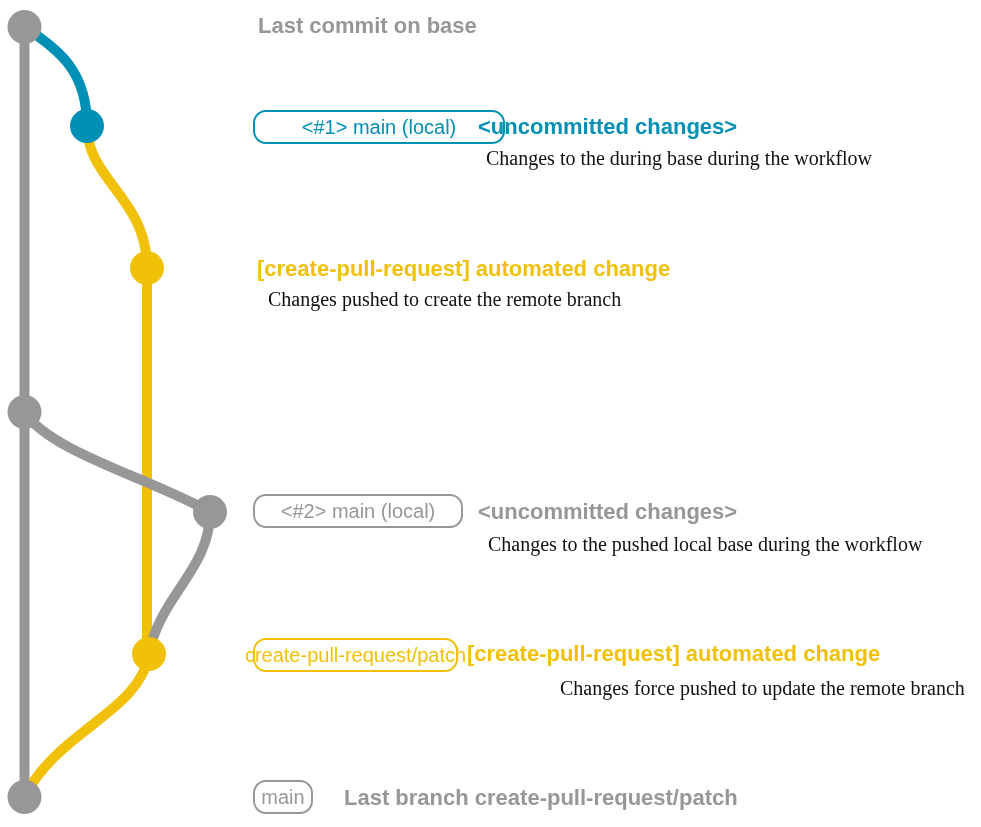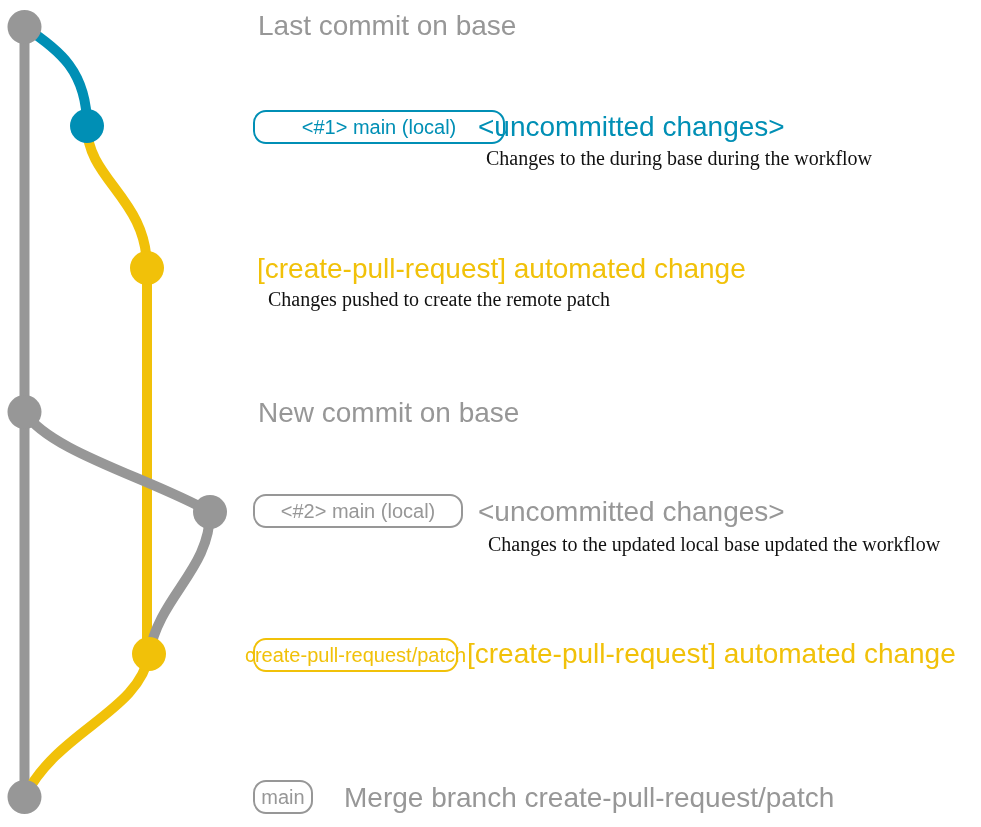--- a/index.html
+++ b/index.html
@@ -20,23 +20,24 @@
     font-family: "Liberation Sans", sans-serif;
   }
   .graph-svg { position: absolute; left: 0; top: 0; }
   .graph-svg path { fill: none; stroke-width: 10; stroke-linecap: round; }
   .st-gray   { stroke: var(--c-gray); }
   .st-blue   { stroke: var(--c-blue); }
   .st-yellow { stroke: var(--c-yellow); }
 
   .msg {
     position: absolute;
-    font-size: 28px;
+    font-size: 22px;
     line-height: 25px;
     white-space: nowrap;
+    font-weight: bold;
   }
   .msg.gray   { color: var(--c-gray); }
   .msg.blue   { color: var(--c-blue); }
   .msg.yellow { color: var(--c-yellow); }
 
   .annotation {
     position: absolute;
     font-family: "Liberation Serif", serif;
     font-size: 20px;
     line-height: 24px;
@@ -86,33 +87,33 @@
 
   <div class="msg gray" style="left:258px; top:13px;">Last commit on base</div>
 
   <div class="branch-box blue" style="left:253px; top:110px; width:252px;">
     <span>&lt;#1&gt; main (local)</span>
   </div>
   <div class="msg blue" style="left:478px; top:114px;">&lt;uncommitted changes&gt;</div>
   <div class="annotation" style="left:486px; top:146px;">Changes to the during base during the workflow</div>
 
   <div class="msg yellow" style="left:257px; top:256px;">[create-pull-request] automated change</div>
-  <div class="annotation" style="left:268px; top:287px;">Changes pushed to create the remote patch</div>
+  <div class="annotation" style="left:268px; top:287px;">Changes pushed to create the remote branch</div>
 
-  <div class="msg gray" style="left:258px; top:400px;">New commit on base</div>
 
   <div class="branch-box gray" style="left:253px; top:494px; width:210px;text-align:center;">
     <span>&lt;#2&gt; main (local)</span>
   </div>
   <div class="msg gray" style="left:478px; top:499px;">&lt;uncommitted changes&gt;</div>
-  <div class="annotation" style="left:488px; top:532px;">Changes to the updated local base updated the workflow</div>
+  <div class="annotation" style="left:488px; top:532px;">Changes to the pushed local base during the workflow</div>
 
   <div class="branch-box yellow" style="left:253px; top:638px; width:205px;">
     <span>create-pull-request/patch</span>
   </div>
   <div class="msg yellow" style="left:467px; top:641px;">[create-pull-request] automated change</div>
+  <div class="annotation" style="left:560px; top:676px;">Changes force pushed to update the remote branch</div>
 
   <div class="branch-box gray" style="left:253px; top:780px; width:60px;">
     <span>main</span>
   </div>
-  <div class="msg gray" style="left:344px; top:785px;">Merge branch create-pull-request/patch</div>
+  <div class="msg gray" style="left:344px; top:785px;">Last branch create-pull-request/patch</div>
 
 </div>
 
 </body></html>

